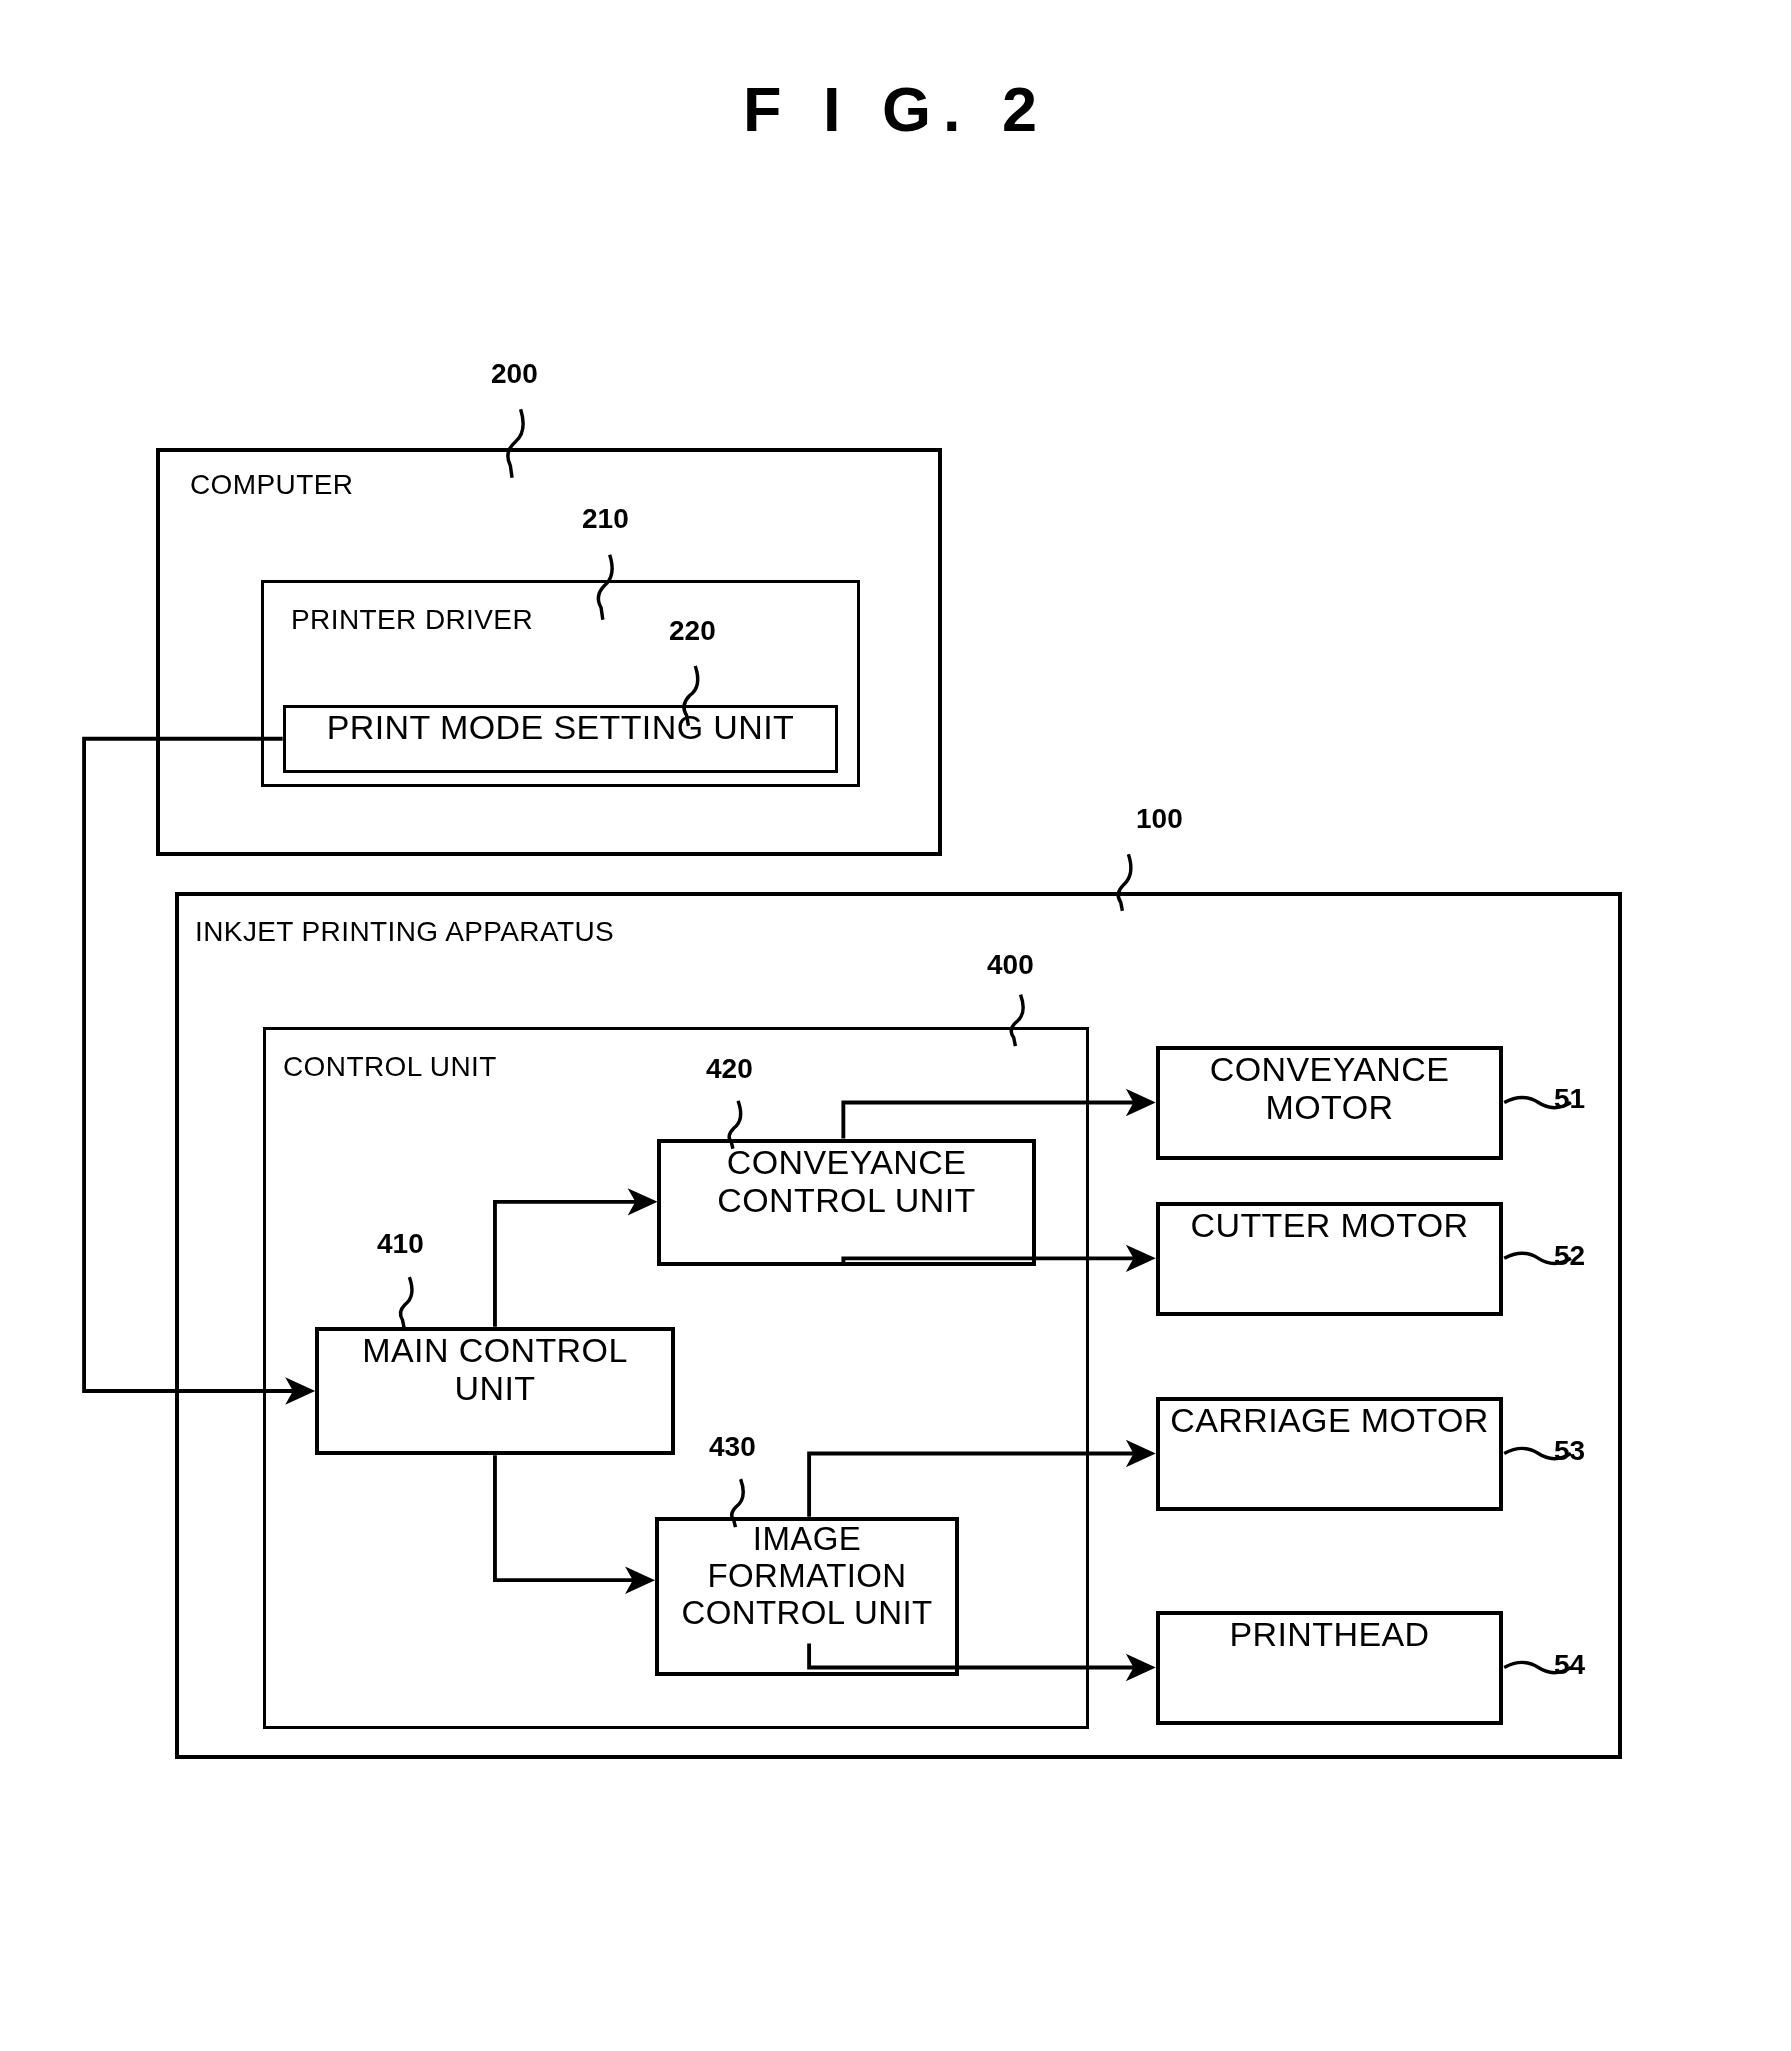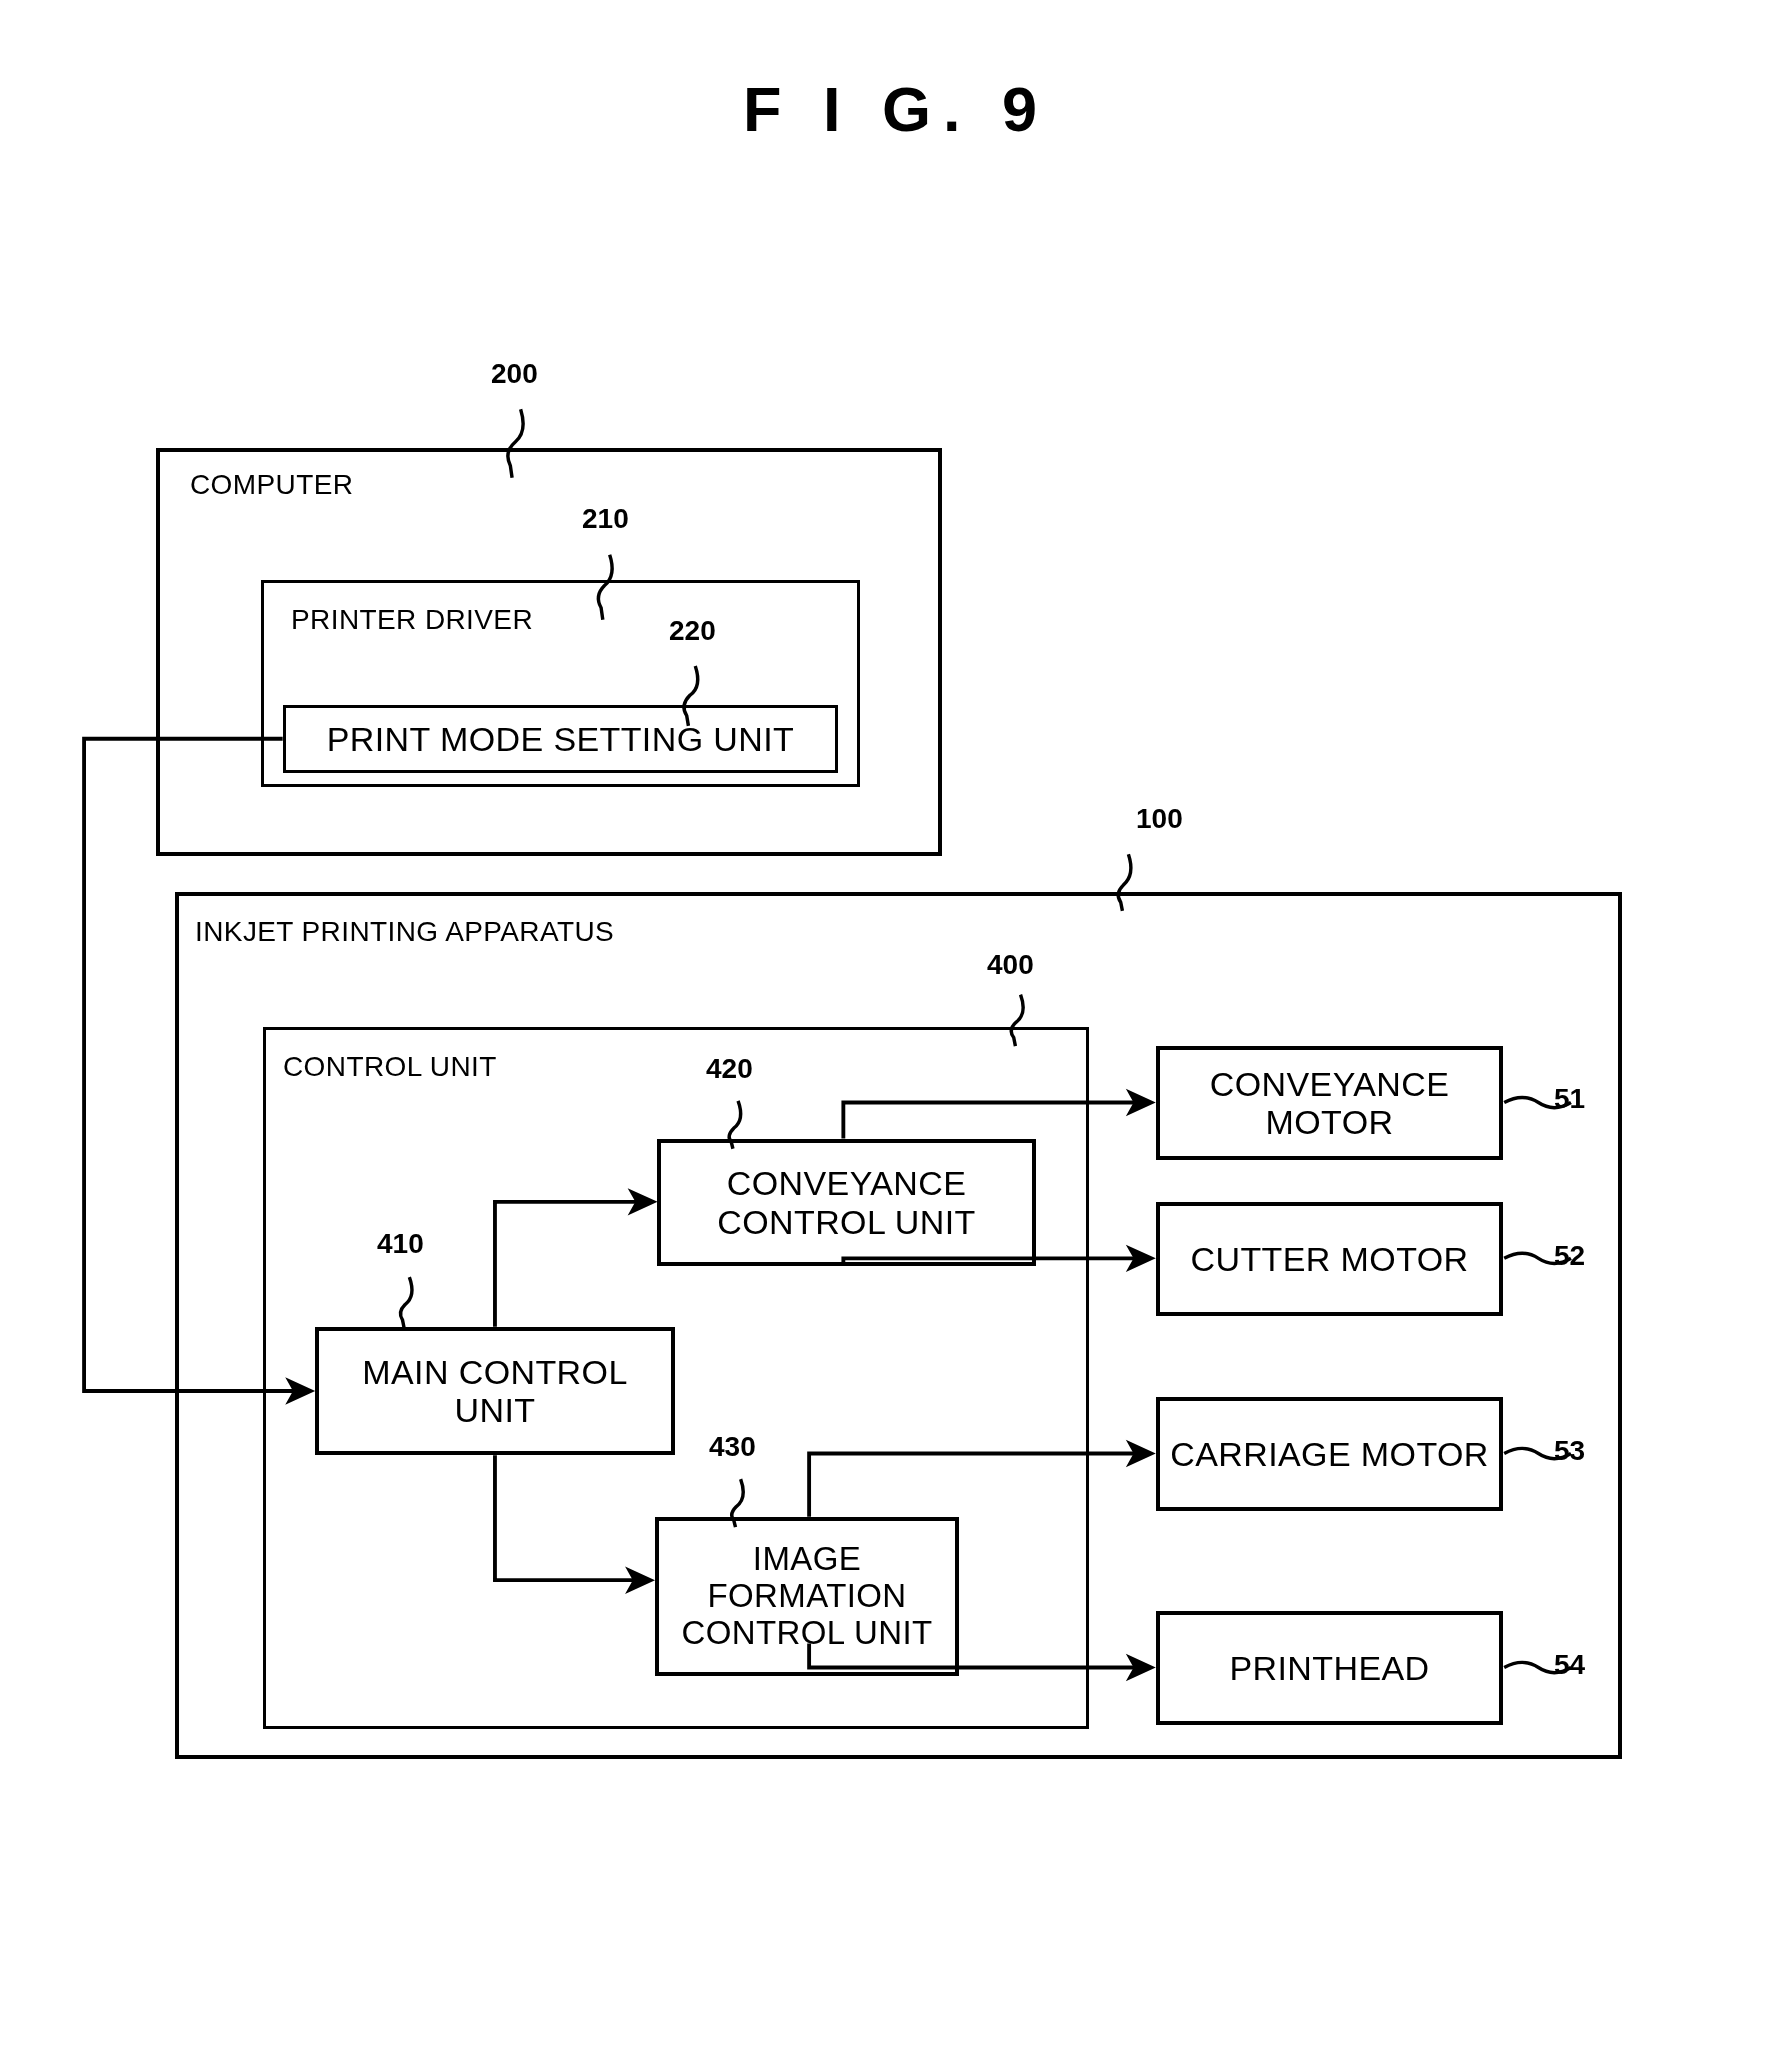--- a/index.html
+++ b/index.html
@@ -14,38 +14,38 @@
     font-size:63px;font-weight:bold;letter-spacing:12px;
   }
   .box{
     position:absolute;border:4.3px solid #000;background:#fff;box-sizing:border-box;
   }
   .box.thin{border-width:3.4px;}
   .box-label{
     position:absolute;font-size:28px;white-space:nowrap;letter-spacing:0.4px;
   }
   .centered{
-    display:flex;align-items:center;justify-content:center;text-align:center;
+    display:flex;justify-content:center;text-align:center;
     line-height:1.12;font-size:34px;letter-spacing:0.4px;
   }
   .ref{
     position:absolute;font-size:28px;font-weight:bold;white-space:nowrap;
   }
   svg.overlay{
     position:absolute;left:0;top:0;width:1792px;height:2051px;
     pointer-events:none;
   }
   svg.overlay .lead{fill:none;stroke:#000;stroke-width:4;}
   svg.overlay .wire{fill:none;stroke:#000;stroke-width:4.5;}
   svg.overlay .head{fill:#000;}
 </style>
 </head>
 <body>
 
-<div id="fig-title">F I G.  9</div>
+<div id="fig-title">F I G.  2</div>
 
 <div class="box" style="left:156px;top:448px;width:786px;height:408px;"></div>
 <div class="box-label" style="left:190px;top:469px;">COMPUTER</div>
 <div class="ref" style="left:491px;top:358px;">200</div>
 
 <div class="box thin" style="left:261px;top:580px;width:599px;height:207px;"></div>
 <div class="box-label" style="left:291px;top:604px;">PRINTER DRIVER</div>
 <div class="ref" style="left:582px;top:503px;">210</div>
 
 <div class="box thin centered" style="left:283px;top:705px;width:555px;height:68px;">

